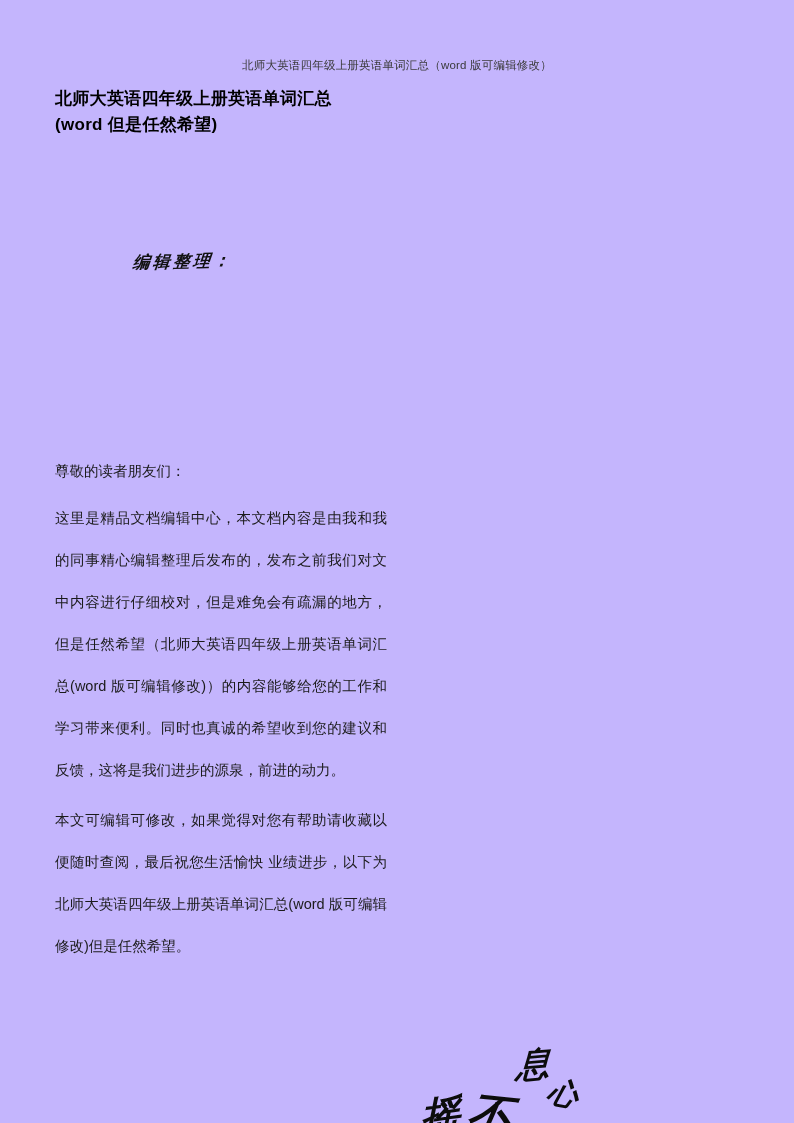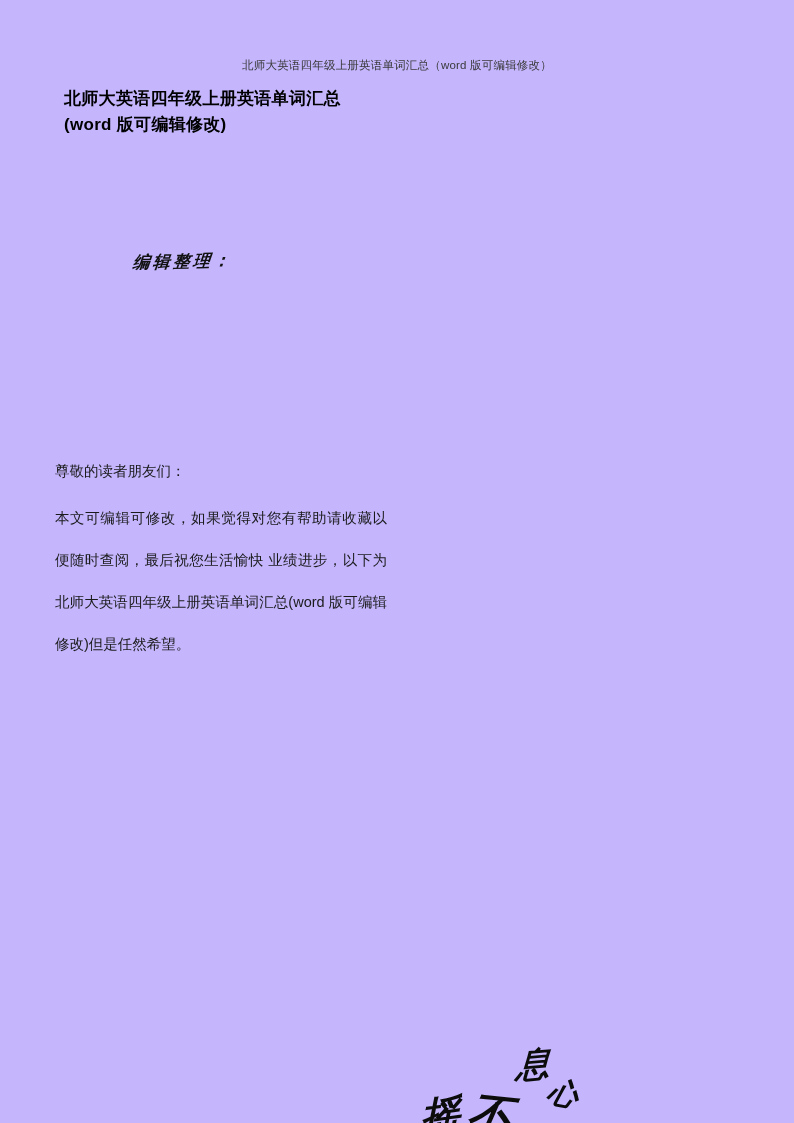--- a/index.html
+++ b/index.html
@@ -27,21 +27,20 @@
     text-align: center;
     font-size: 11.5px;
     color: #3a3a3a;
     letter-spacing: 0.2px;
   }
   .content {
     position: absolute;
     left: 55px;
     top: 86px;
     width: 660px;
-    margin-left: 9px;
   }
   .doc-title {
     font-size: 17px;
     font-weight: bold;
     line-height: 1.55;
     color: #000;
     letter-spacing: 0.3px;
   }
   .doc-title .sub {
     display: block;
@@ -121,28 +120,29 @@
 </head>
 <body>
 
 <div class="page">
 
   <div class="header-line">北师大英语四年级上册英语单词汇总（word 版可编辑修改）</div>
 
   <div class="content">
     <div class="doc-title">
       <span>北师大英语四年级上册英语单词汇总</span>
-      <span class="sub">(word 版可编辑修改)</span>
+      <span class="sub">(word 但是任然希望)</span>
     </div>
   </div>
 
   <div class="handwriting-block">编辑整理：</div>
 
   <div class="letter">
     <p class="salutation">尊敬的读者朋友们：</p>
+    <p>这里是精品文档编辑中心，本文档内容是由我和我的同事精心编辑整理后发布的，发布之前我们对文中内容进行仔细校对，但是难免会有疏漏的地方，但是任然希望（北师大英语四年级上册英语单词汇总(word 版可编辑修改)）的内容能够给您的工作和学习带来便利。同时也真诚的希望收到您的建议和反馈，这将是我们进步的源泉，前进的动力。</p>
     <p class="last">本文可编辑可修改，如果觉得对您有帮助请收藏以便随时查阅，最后祝您生活愉快 业绩进步，以下为北师大英语四年级上册英语单词汇总(word 版可编辑修改)但是任然希望。</p>
   </div>
 
   <div class="stamp">
     <span class="ch ch1">摇</span>
     <span class="ch ch2">不</span>
     <span class="ch ch3">息</span>
     <span class="ch ch4">心</span>
   </div>
 

